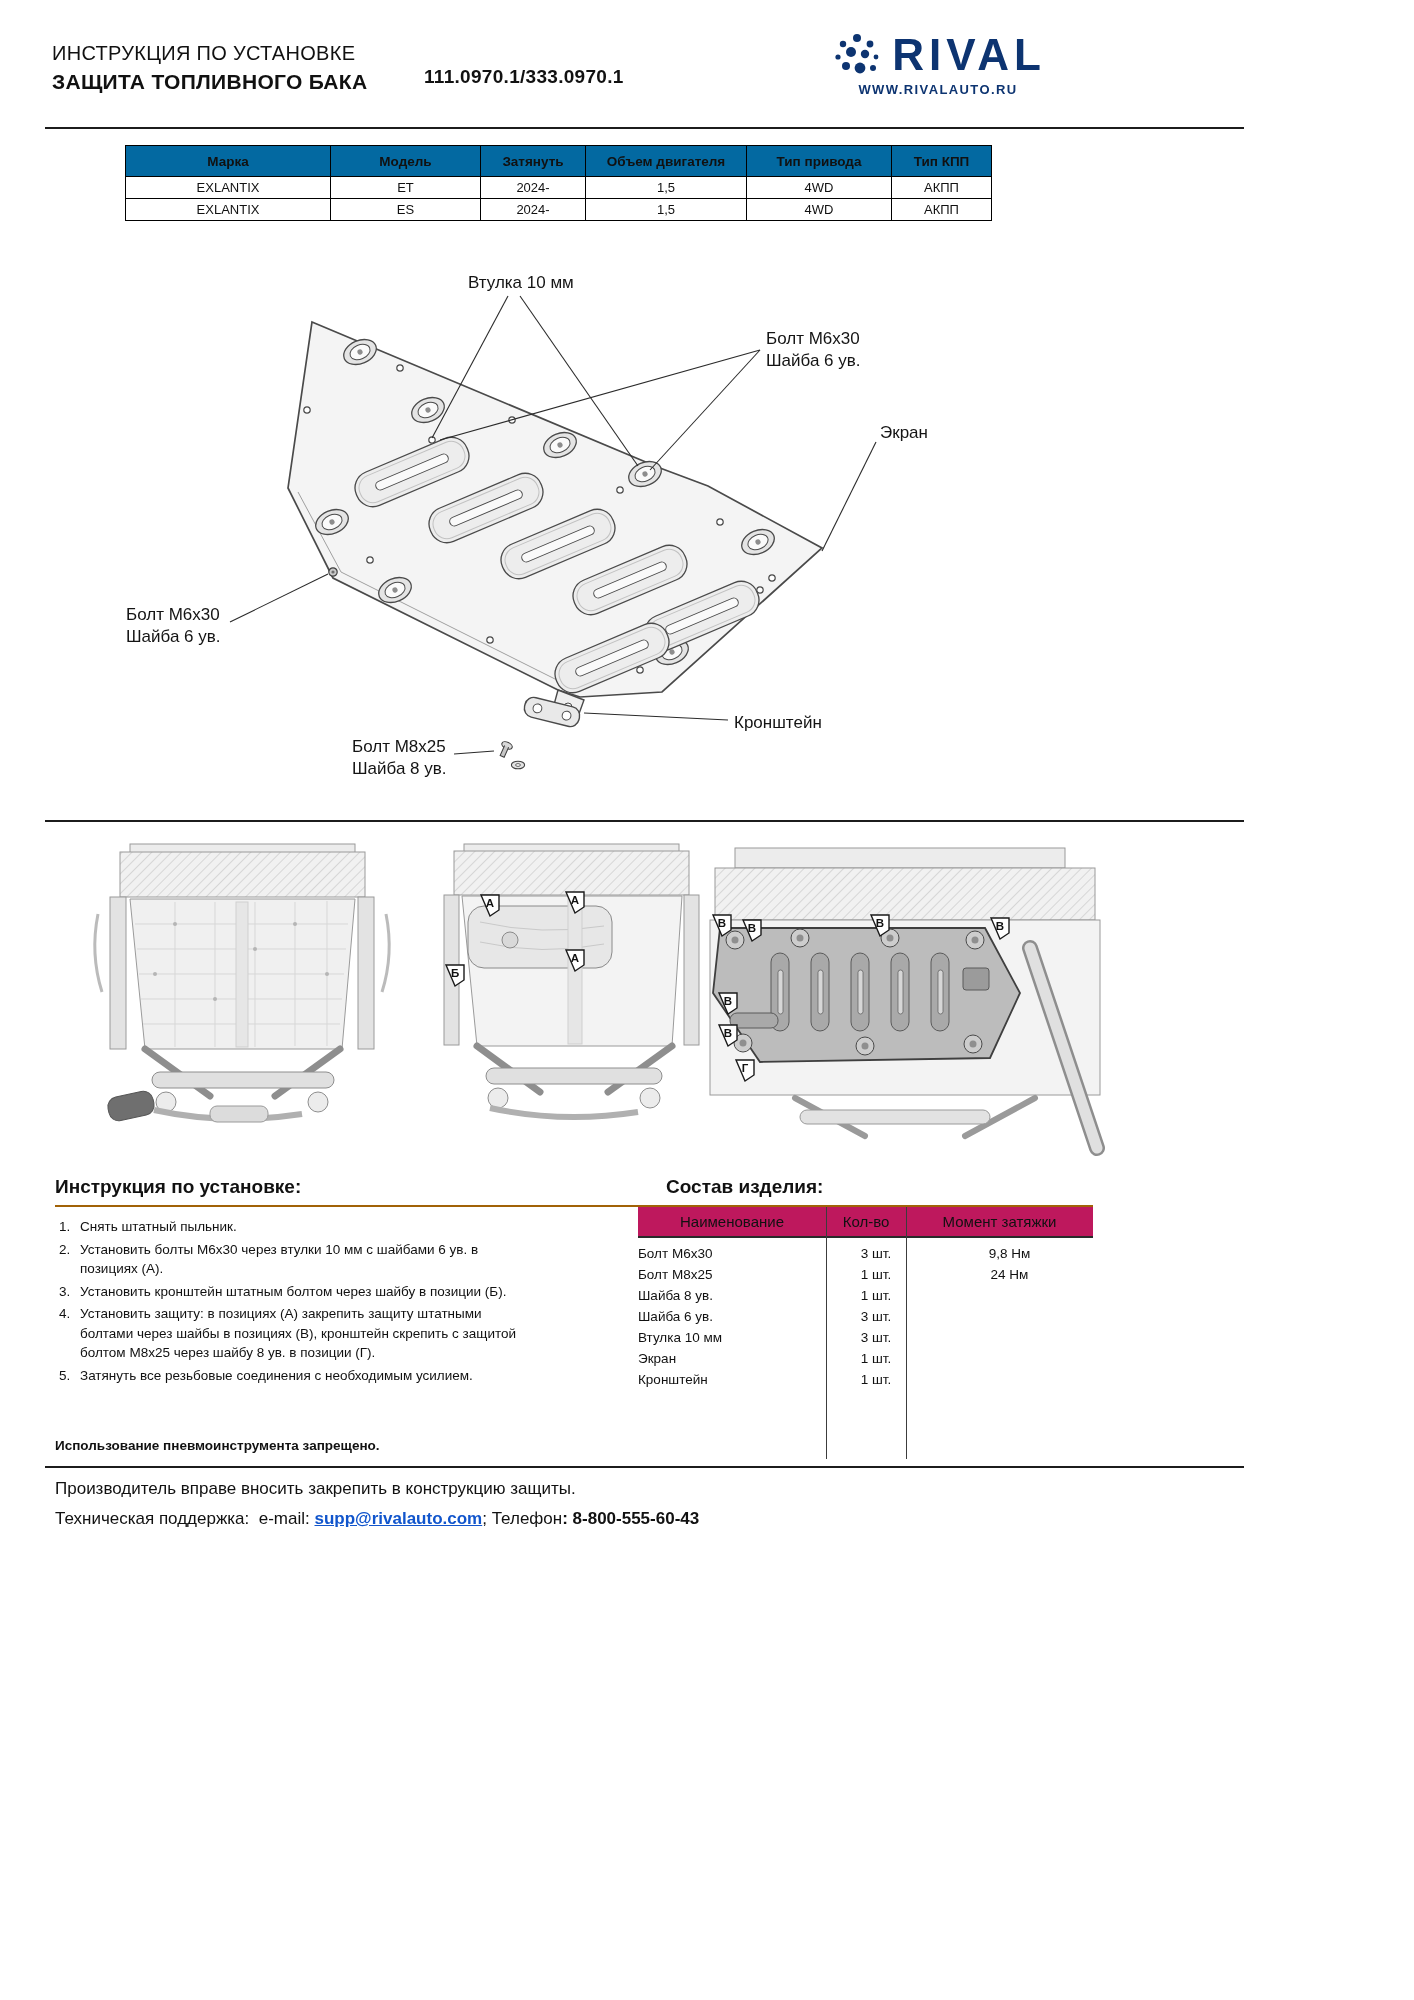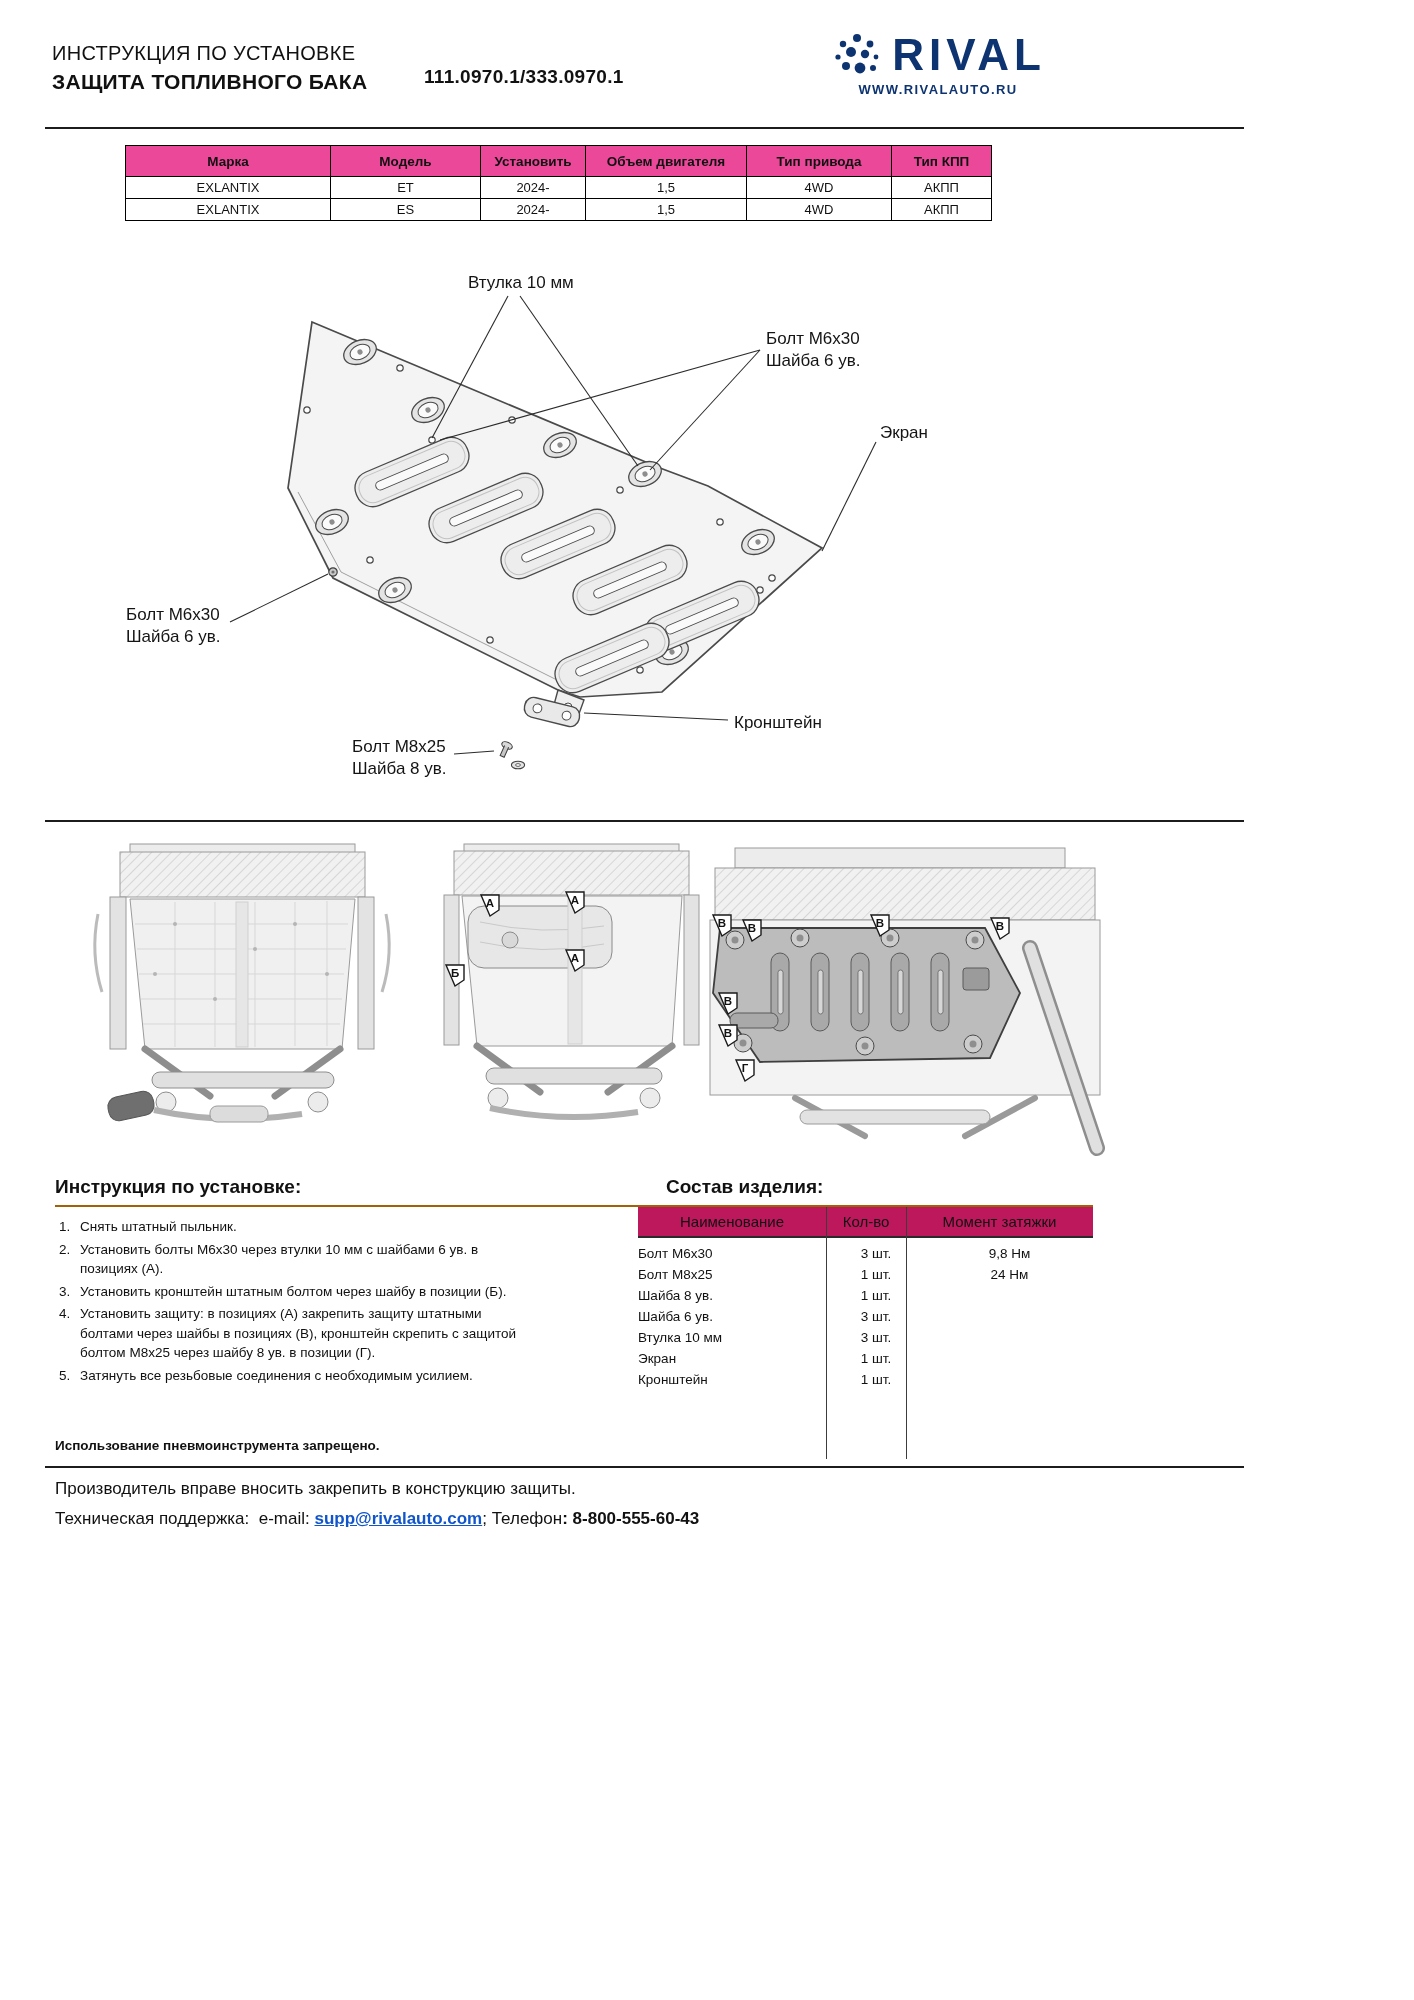--- a/index.html
+++ b/index.html
@@ -17,21 +17,21 @@
   .brand-word { font-size:44px; font-weight:bold; letter-spacing:5px; color:#0d3471; line-height:1; }
   .brand-site { margin-top:2px; font-size:13px; font-weight:bold; letter-spacing:1.4px; color:#0d3471; }
 
   .rule { background:#1c1c1c; height:2px; left:45px; right:44px; }
   .rule-1 { top:127px; }
   .rule-2 { top:820px; }
   .rule-3 { top:1466px; }
 
   table.spec { position:absolute; left:125px; top:145px; width:866px; border-collapse:collapse; table-layout:fixed; }
   table.spec th, table.spec td { border:1px solid #000; text-align:center; vertical-align:middle; overflow:hidden; }
-  table.spec th { font-size:13.5px; font-weight:bold; height:31px; background:#ec4899; }
+  table.spec th { font-size:13.5px; font-weight:bold; height:31px; background:#0369a1; }
   table.spec td { font-size:13px; height:22px; }
 
   svg text { font-family:"Liberation Sans","DejaVu Sans",sans-serif; }
   .diagram-label { font-size:17px; fill:#141414; }
   .leader path { stroke:#2b2b2b; stroke-width:1.1; fill:none; }
 
   .col-left { left:55px; top:1176px; width:593px; }
   .col-left h2, .col-right h2 { font-size:19px; font-weight:bold; padding-bottom:7px; border-bottom:2px solid #a16207; }
   .steps { counter-reset:step; list-style:none; margin-top:10px; width:470px; font-size:13.5px; line-height:1.45; }
   .steps li { position:relative; padding-left:25px; margin-bottom:3px; }
@@ -91,21 +91,21 @@
         <col style="width:150px">
         <col style="width:105px">
       <col style="width:161px">
         <col style="width:145px">
         <col style="width:100px">
     </colgroup>
     <thead>
       <tr>
         <th>Марка</th>
         <th>Модель</th>
-        <th>Установить</th>
+        <th>Затянуть</th>
         <th>Объем двигателя</th>
         <th>Тип привода</th>
         <th>Тип КПП</th>
       </tr>
     </thead>
     <tbody>
       <tr>
         <td>EXLANTIX</td>
         <td>ET</td>
         <td>2024-</td>

